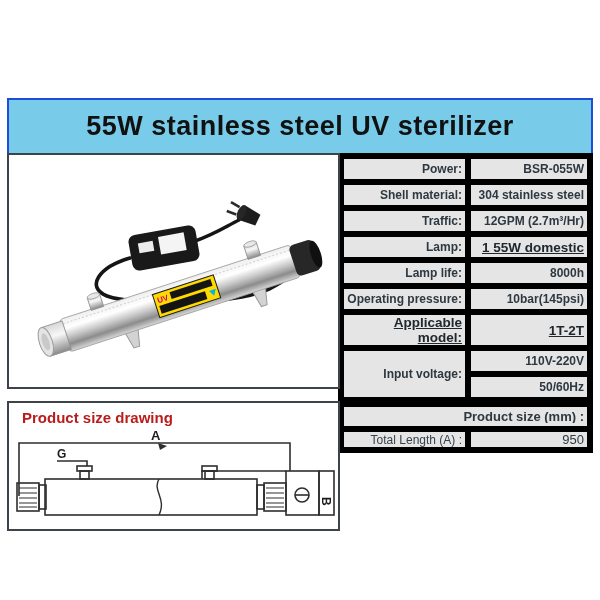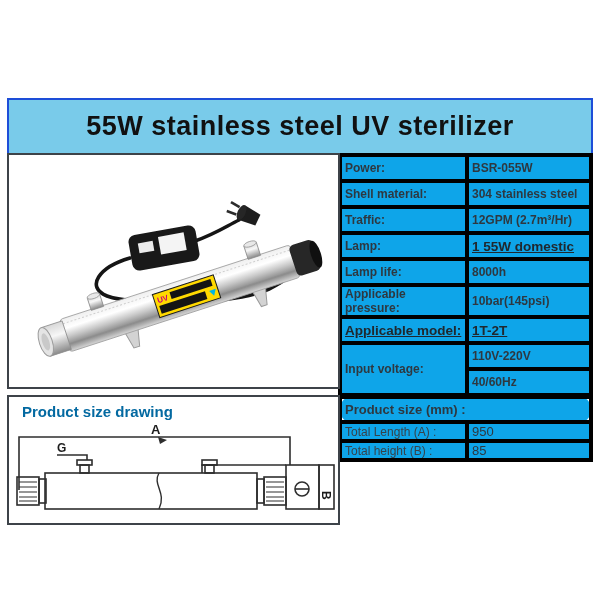--- a/index.html
+++ b/index.html
@@ -19,41 +19,41 @@
   }
   .row2{display:flex;margin-top:-2px;}
   .photo-panel{
     box-sizing:border-box;width:333px;height:236px;background:#fff;
     border:2px solid #3d4349;position:relative;overflow:hidden;
   }
   .right-col{margin-left:-2px;}
   table{border-collapse:collapse;table-layout:fixed;}
   .spec-table, .size-table{width:255px;}
   td{
-    box-sizing:border-box;border:4px solid #000000;background:#0ea5e9;
-    text-align:left;vertical-align:middle;
+    box-sizing:border-box;border:6px solid #000000;background:#e5e5e5;
+    text-align:right;vertical-align:middle;
     font-size:12px;font-weight:600;color:#2e3840;
     padding:0 3px;overflow:hidden;
   }
   .spec-table td{height:26px;}
   .spec-table col.c1{width:127px;}
   .size-table col.c1{width:127px;}
   .size-table td{height:14px;}
   .size-table td.hdr{height:25px;font-size:13px;font-weight:700;border-radius:11px;}
   .size-table td.lbl{font-weight:400;font-size:12px;color:#37424a;}
   .size-table td.val{font-weight:400;font-size:13px;}
   td.big{font-size:13.5px;font-weight:700;color:#20282e;text-decoration:underline;}
   .drawing-panel{
     box-sizing:border-box;width:333px;height:130px;background:#fff;
     border:2px solid #3d4349;position:relative;overflow:hidden;
   }
   .bottom-row{display:flex;margin-top:-2px;}
   .drawing-title{
     position:absolute;left:13px;top:6px;
-    font-size:15px;font-weight:700;color:#0369a1;
+    font-size:15px;font-weight:700;color:#b91c1c;
   }
   .photo-panel svg,.drawing-panel svg{position:absolute;left:0;top:0;}
 </style>
 </head>
 <body>
 
 <div class="sheet">
 
   <div class="title-band">
     <span>55W stainless steel UV sterilizer</span>
@@ -150,33 +150,33 @@
         </tr>
         <tr>
           <td>Lamp:</td>
           <td class="big">1 55W domestic</td>
         </tr>
         <tr>
           <td>Lamp life:</td>
           <td>8000h</td>
         </tr>
         <tr>
-          <td>Applicable pressure:</td>
+          <td>Operating pressure:</td>
           <td>10bar(145psi)</td>
         </tr>
         <tr>
           <td class="big">Applicable model:</td>
           <td class="big">1T-2T</td>
         </tr>
         <tr>
           <td rowspan="2">Input voltage:</td>
           <td>110V-220V</td>
         </tr>
         <tr>
-          <td>40/60Hz</td>
+          <td>50/60Hz</td>
         </tr>
       </tbody>
         </table>
     </div>
   </div>
 
   <div class="bottom-row">
     <div class="drawing-panel">
       <div class="drawing-title">Product size drawing</div>
       <svg width="329" height="126" viewBox="0 0 329 126">
@@ -226,22 +226,18 @@
             <col>
           </colgroup>
         <tbody>
             <tr>
           <td class="hdr" colspan="2">Product size (mm) :</td>
         </tr>
         <tr>
           <td class="lbl">Total Length (A) :</td>
           <td class="val">950</td>
         </tr>
-        <tr>
-          <td class="lbl">Total height (B) :</td>
-          <td class="val">85</td>
-        </tr>
       </tbody>
         </table>
     </div>
   </div>
 
 </div>
 
 </body></html>

